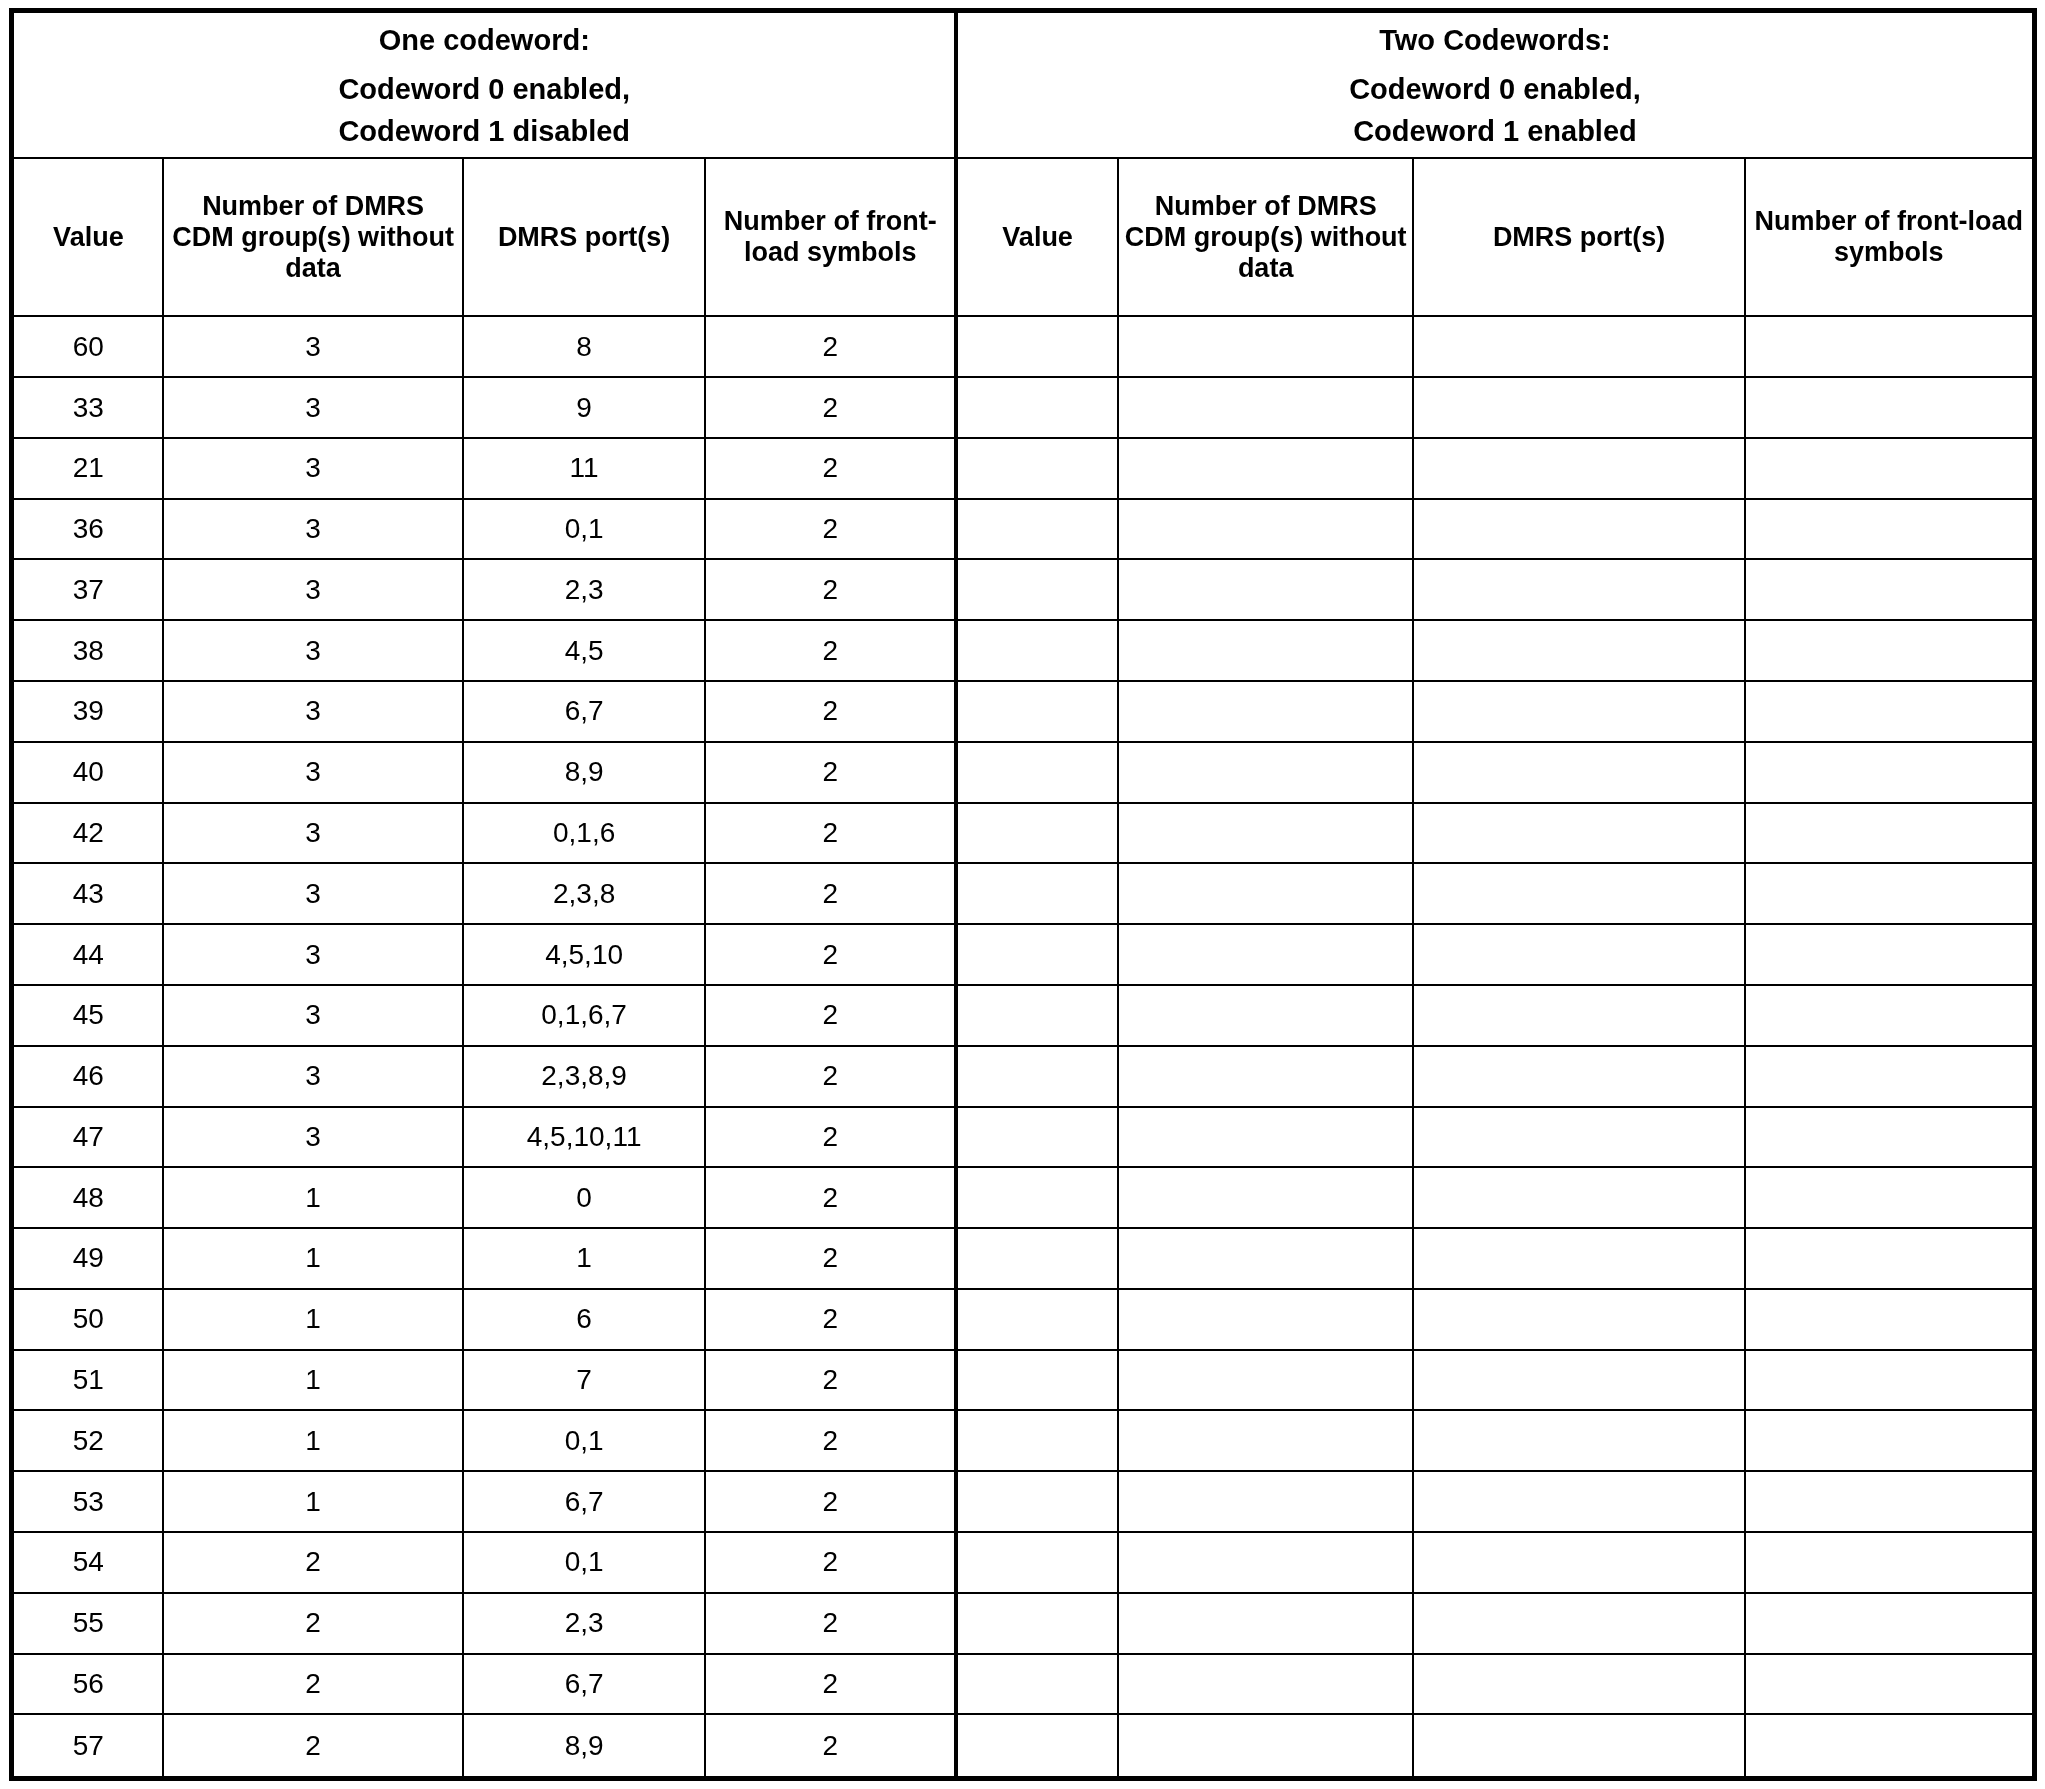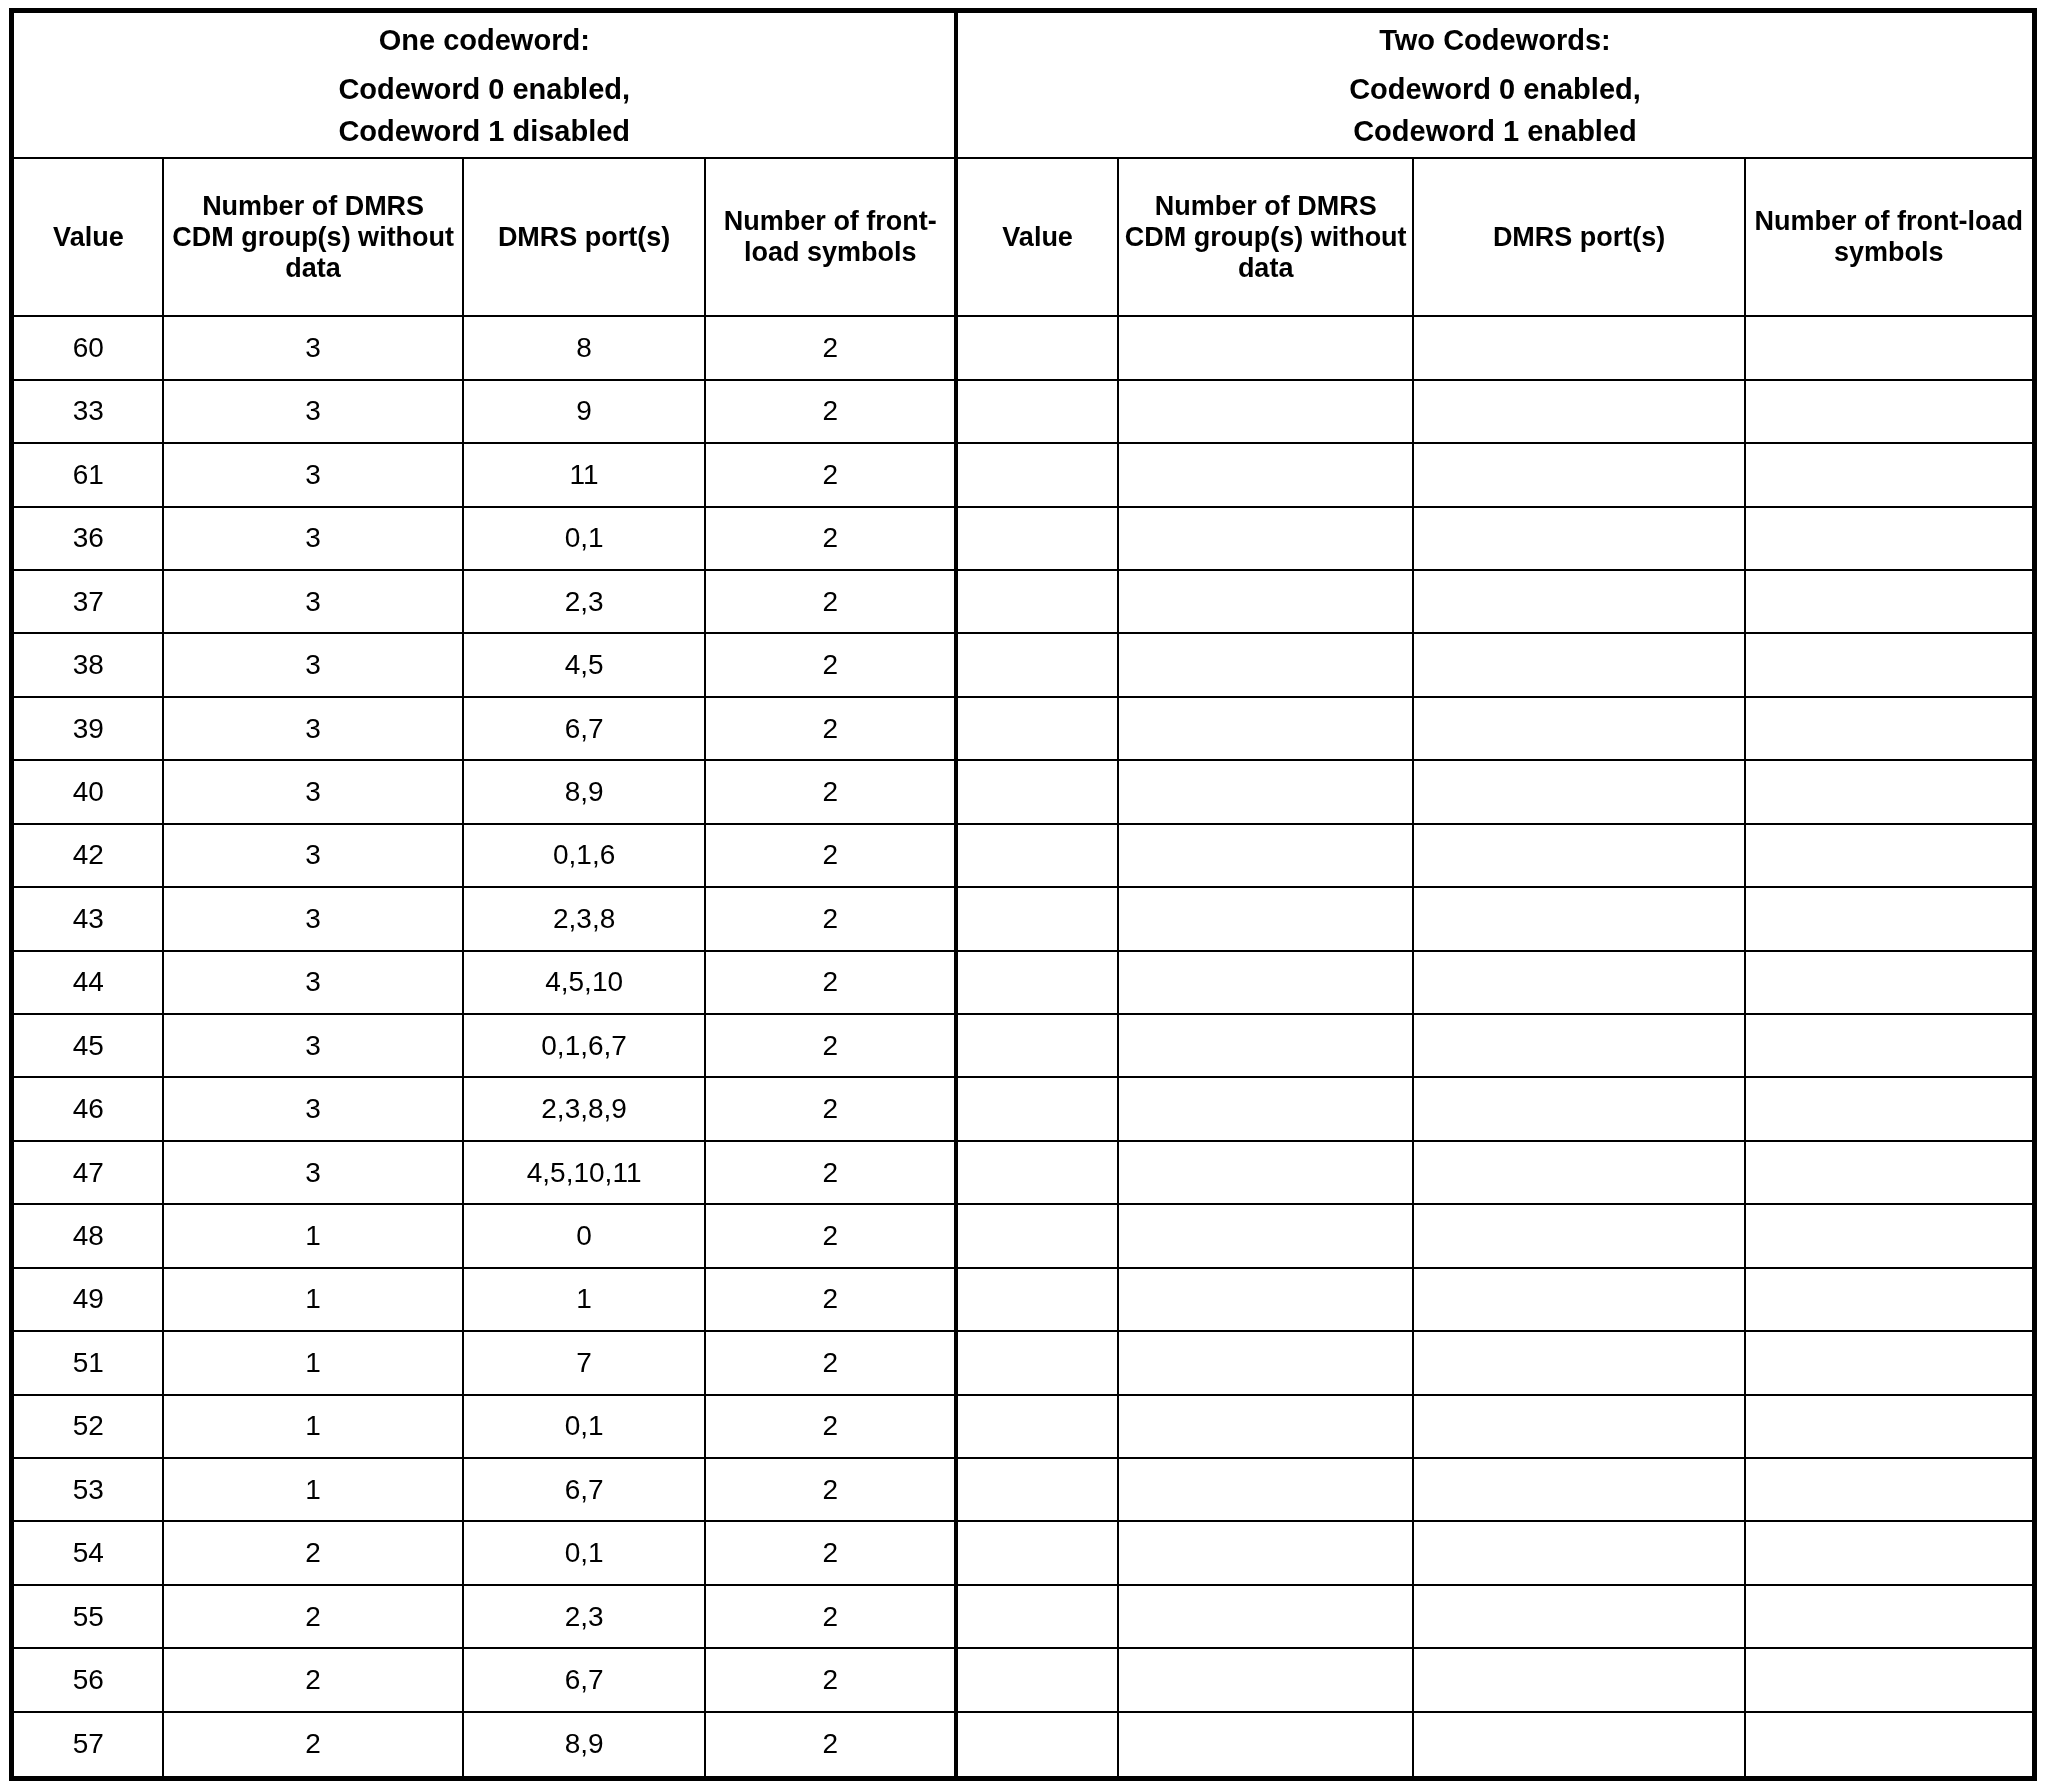--- a/index.html
+++ b/index.html
@@ -119,21 +119,21 @@
         <td>33</td>
         <td>3</td>
         <td>9</td>
         <td class="half-divider">2</td>
         <td></td>
         <td></td>
         <td></td>
         <td></td>
       </tr>
       <tr>
-        <td>61</td>
+        <td>21</td>
         <td>3</td>
         <td>11</td>
         <td class="half-divider">2</td>
         <td></td>
         <td></td>
         <td></td>
         <td></td>
       </tr>
       <tr>
         <td>36</td>
@@ -252,20 +252,30 @@
         <td class="half-divider">2</td>
         <td></td>
         <td></td>
         <td></td>
         <td></td>
       </tr>
       <tr>
         <td>49</td>
         <td>1</td>
         <td>1</td>
+        <td class="half-divider">2</td>
+        <td></td>
+        <td></td>
+        <td></td>
+        <td></td>
+      </tr>
+      <tr>
+        <td>50</td>
+        <td>1</td>
+        <td>6</td>
         <td class="half-divider">2</td>
         <td></td>
         <td></td>
         <td></td>
         <td></td>
       </tr>
       <tr>
         <td>51</td>
         <td>1</td>
         <td>7</td>

